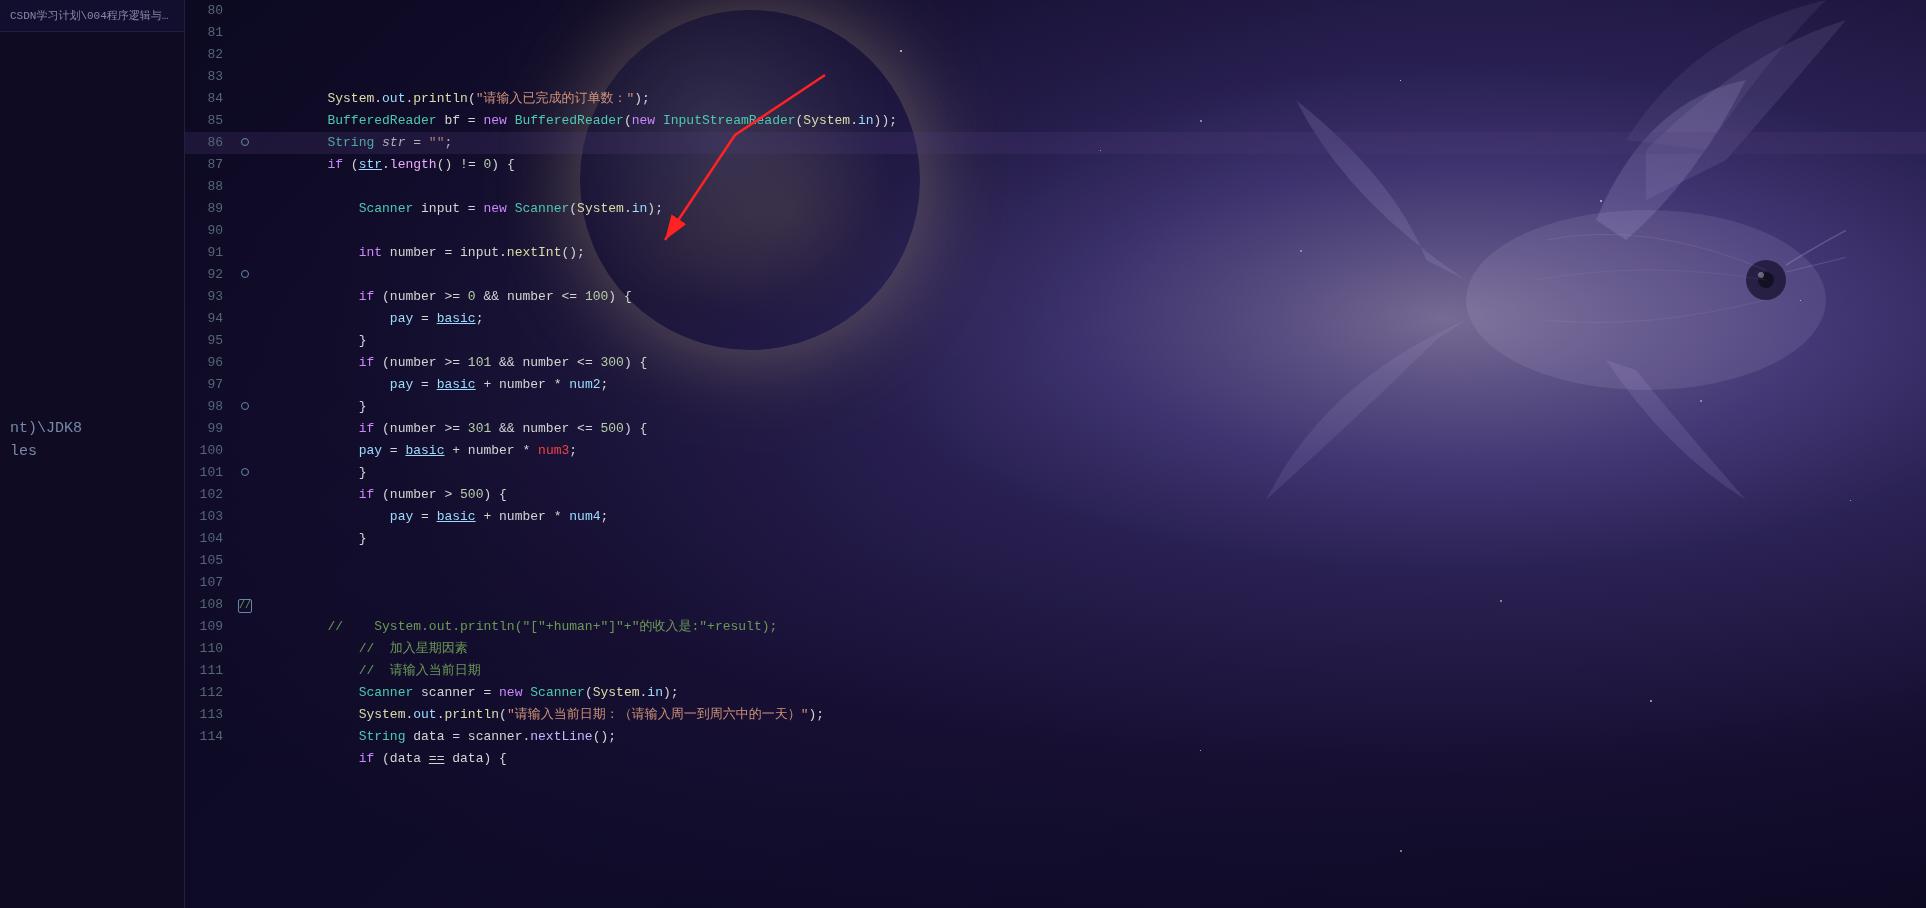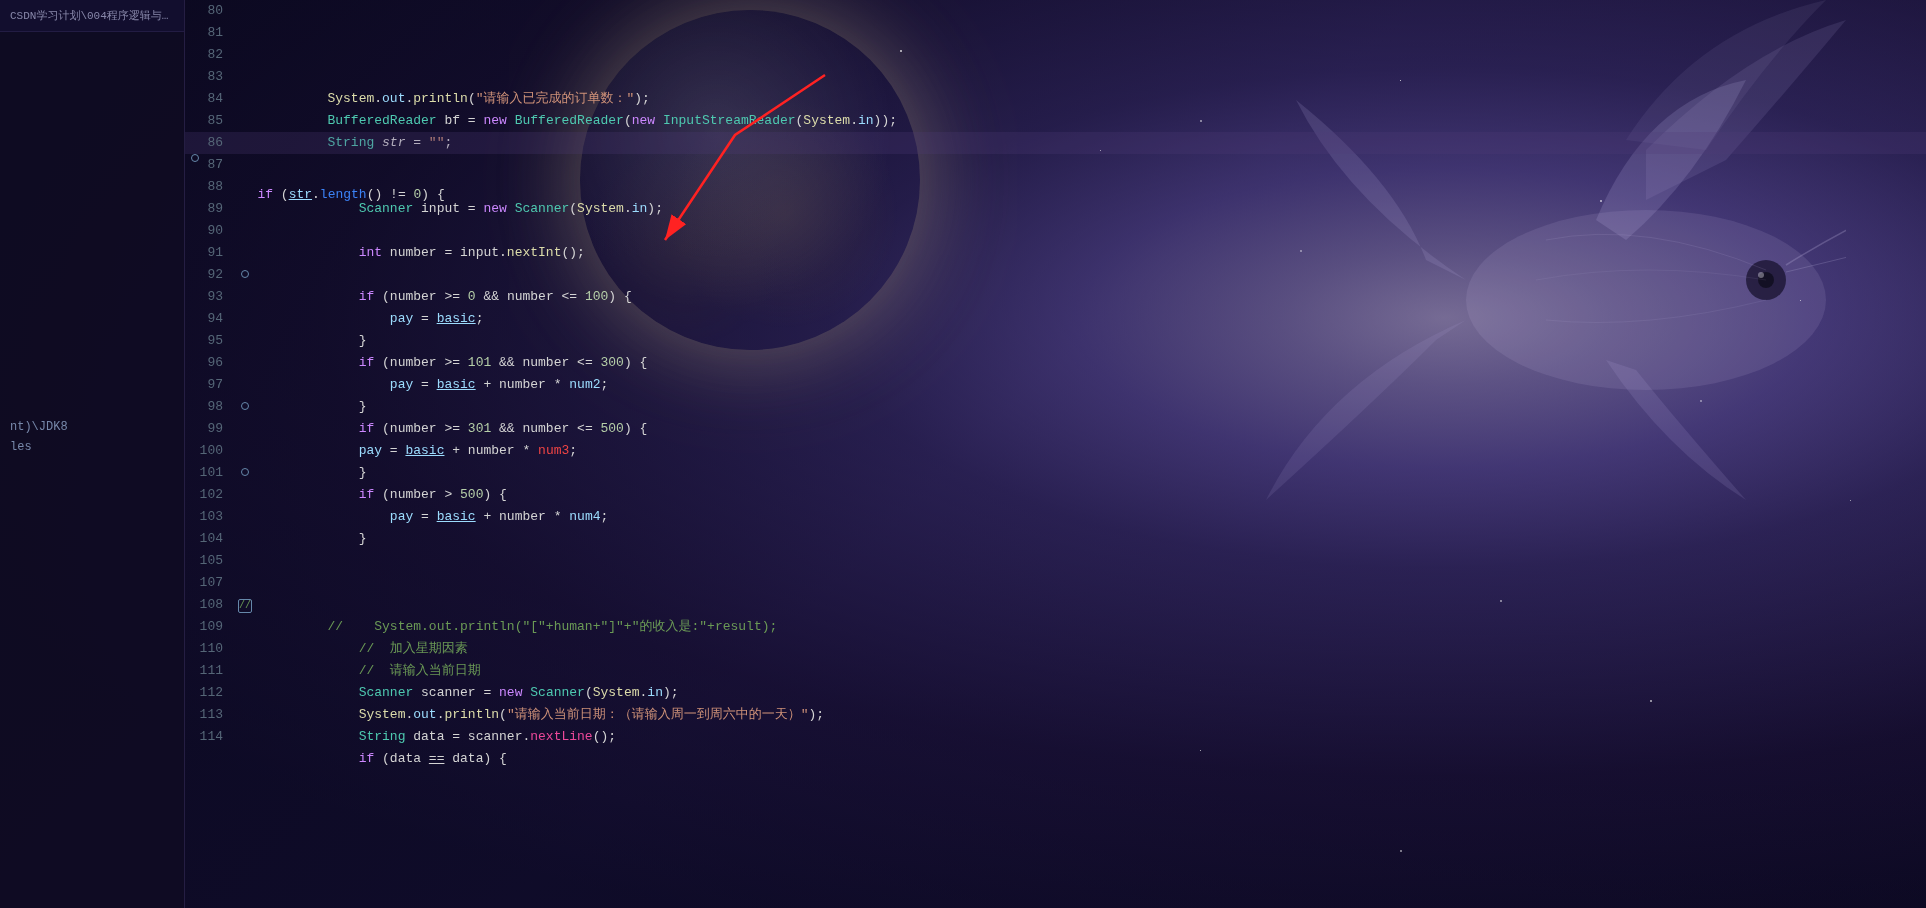--- a/index.html
+++ b/index.html
@@ -71,21 +71,21 @@
       overflow: hidden;
       text-overflow: ellipsis;
     }
 
     .sidebar-content {
       padding: 5px 0;
     }
 
     .sidebar-item {
       padding: 3px 10px;
-      font-size: 12px;
+      font-size: 15px;
       color: #7788aa;
       cursor: pointer;
       white-space: nowrap;
     }
 
     
     .editor {
       position: absolute;
       top: 0;
       left: 185px;
@@ -143,21 +143,20 @@
     .code-content {
       flex: 1;
       font-size: 13px;
       line-height: 22px;
       color: #cccccc;
       white-space: pre;
       padding-left: 10px;
     }
     .highlight-line {
       background: rgba(80, 60, 120, 0.25);
-      flex-direction: column;
     }
 
     
     .star {
       position: absolute;
       background: white;
       border-radius: 50%;
       z-index: 2;
     }
   </style>
@@ -264,21 +263,21 @@
         <span style="color:#4ec9b0;">String</span><span style="color:#d4d4d4;font-style:italic;"> str = </span><span style="color:#ce9178;">""</span><span style="color:#d4d4d4;">;</span>
       </span>
     </div>
 
     <div class="code-line highlight-line">
       <span class="line-number">86</span>
       <span class="gutter">
         <div class="gutter-dot"></div>
       </span>
       <span class="code-content">
-        <span style="color:#cc88ff;">if</span><span style="color:#d4d4d4;"> (</span><span style="color:#9cdcfe;text-decoration:underline;">str</span><span style="color:#d4d4d4;">.</span><span style="color:#3b82f6;">length</span><span style="color:#d4d4d4;">() != </span><span style="color:#b5cea8;">0</span><span style="color:#d4d4d4;">) {</span>
+        <span style="color:#cc88ff;">if</span><span style="color:#d4d4d4;"> (</span><span style="color:#9cdcfe;text-decoration:underline;">str</span><span style="color:#d4d4d4;">.</span><span style="color:#f0abfc;">length</span><span style="color:#d4d4d4;">() != </span><span style="color:#b5cea8;">0</span><span style="color:#d4d4d4;">) {</span>
       </span>
     </div>
 
     <div class="code-line">
       <span class="line-number">87</span>
       <span class="gutter"></span>
       <span class="code-content"></span>
     </div>
 
     <div class="code-line">
@@ -471,21 +470,21 @@
       <span class="gutter"></span>
       <span class="code-content">
         &nbsp;&nbsp;&nbsp;&nbsp;<span style="color:#dcdcaa;">System</span><span style="color:#d4d4d4;">.</span><span style="color:#9cdcfe;">out</span><span style="color:#d4d4d4;">.</span><span style="color:#dcdcaa;">println</span><span style="color:#d4d4d4;">(</span><span style="color:#ce9178;">"请输入当前日期：（请输入周一到周六中的一天）"</span><span style="color:#d4d4d4;">);</span>
       </span>
     </div>
 
     <div class="code-line">
       <span class="line-number">113</span>
       <span class="gutter"></span>
       <span class="code-content">
-        &nbsp;&nbsp;&nbsp;&nbsp;<span style="color:#4ec9b0;">String</span><span style="color:#d4d4d4;"> data = scanner.</span><span style="color:#ec4899;">nextLine</span><span style="color:#d4d4d4;">();</span>
+        &nbsp;&nbsp;&nbsp;&nbsp;<span style="color:#4ec9b0;">String</span><span style="color:#d4d4d4;"> data = scanner.</span><span style="color:#c4b5fd;">nextLine</span><span style="color:#d4d4d4;">();</span>
       </span>
     </div>
 
     <div class="code-line">
       <span class="line-number">114</span>
       <span class="gutter"></span>
       <span class="code-content">
         &nbsp;&nbsp;&nbsp;&nbsp;<span style="color:#cc88ff;">if</span><span style="color:#d4d4d4;"> (data </span><span style="color:#d4d4d4;text-decoration:underline;">==</span><span style="color:#d4d4d4;"> data) {</span>
       </span>
     </div>

